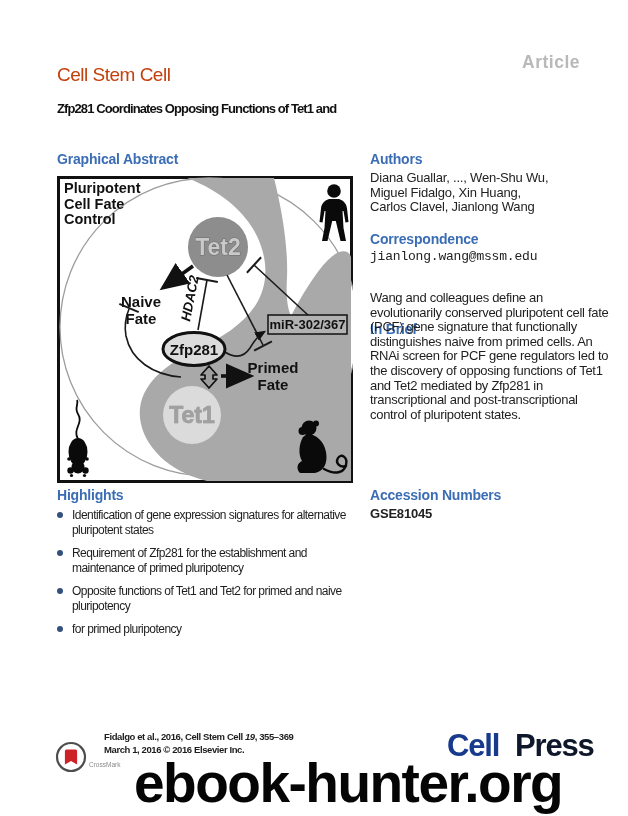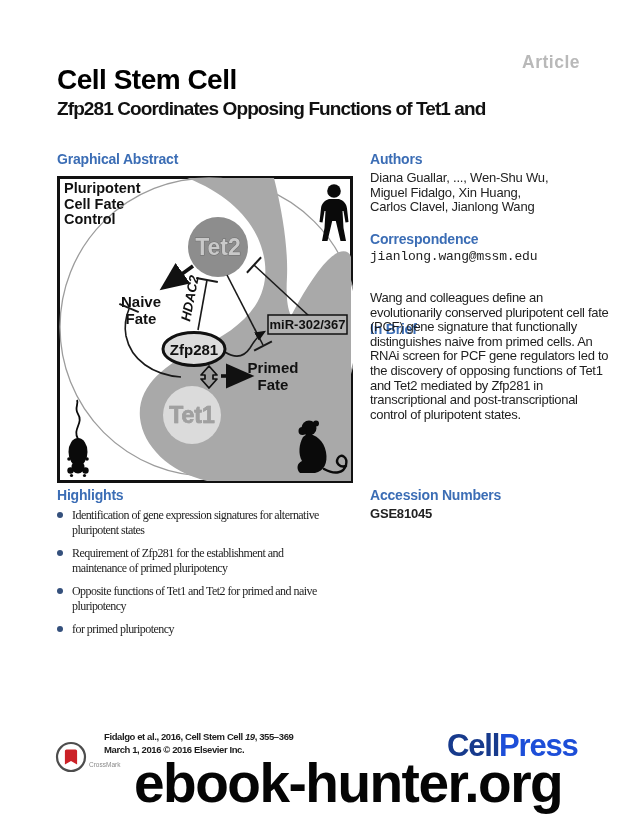--- a/index.html
+++ b/index.html
@@ -2,45 +2,45 @@
 <html><head>
 <meta charset="utf-8">
 <style>
   html,body{margin:0;padding:0;background:#e8e8e8;}
   .page{
     position:relative;width:628px;height:816px;margin:0 auto;background:#ffffff;
     font-family:"Liberation Sans","DejaVu Sans",sans-serif;color:#1b1b1b;overflow:hidden;
   }
   .abs{position:absolute;}
   .article-label{top:52px;right:48px;font-size:17.5px;font-weight:bold;color:#b9b9b9;letter-spacing:0.5px;}
-  .journal-logo{top:64px;left:57px;font-size:28px;font-weight:bold;color:#000000;letter-spacing:-0.5px;}
-  .title{left:57px;top:97px;font-size:19px;font-weight:bold;color:#111;letter-spacing:-0.9px;line-height:23.5px;}
+  .journal-logo{top:64px;left:57px;font-size:19px;font-weight:normal;color:#c2410c;letter-spacing:-0.5px;}
+  .title{left:57px;top:97px;font-size:13px;font-weight:bold;color:#111;letter-spacing:-0.9px;line-height:23.5px;}
   .sec-head{font-size:14px;font-weight:bold;color:#3b6db5;letter-spacing:-0.2px;}
   .ga-head{left:57px;top:151px;}
   .authors-head{left:370px;top:151px;}
   .corr-head{left:370px;top:231px;}
   .brief-head{left:370px;top:273px;margin-top:48px;}
   .hl-head{left:57px;top:487px;}
   .acc-head{left:370px;top:487px;}
   .authors-lines{left:370px;top:171px;font-size:13px;line-height:14.5px;letter-spacing:-0.2px;color:#222;}
   .email{left:370px;top:249px;font-size:13px;letter-spacing:-0.2px;color:#222;font-family:Liberation Mono, monospace;}
   .brief-text{left:370px;top:291px;width:242px;font-size:13px;line-height:14.6px;letter-spacing:-0.3px;color:#1e1e1e;}
   .acc-value{left:370px;top:506px;font-size:13px;font-weight:bold;letter-spacing:-0.2px;color:#222;}
-  .hl-list{left:57px;top:508px;width:310px;font-family:Liberation Serif, serif;}
+  .hl-list{left:57px;top:508px;width:310px;}
   .hl-item{position:relative;padding-left:15px;margin-bottom:8px;font-size:12px;line-height:15px;letter-spacing:-0.55px;color:#1e1e1e;}
   .hl-line{white-space:nowrap;}
   .hl-dot{position:absolute;left:0;top:4px;width:6px;height:6px;border-radius:50%;background:#34507c;}
   .diagram{left:57px;top:176px;width:296px;height:307px;}
   .footer-citation{left:104px;top:730px;font-size:9.5px;font-weight:bold;line-height:13px;letter-spacing:-0.4px;color:#1c1c1c;}
   .doi{color:#3e7bbf;text-decoration:none;}
   .crossmark{left:55px;top:741px;display:flex;align-items:center;}
   .crossmark-label{font-size:6.5px;color:#8a8a8a;margin-left:2px;margin-top:14px;}
   .cellpress{left:447px;top:728px;font-size:31px;font-weight:bold;letter-spacing:-1.2px;}
   .cp-dark{color:#173a8c;}
-  .cp-light{color:#1d4ed8;}
+  .cp-light{color:#0f172a;padding-left:16px;}
   .watermark{left:134px;top:751px;font-size:55px;font-weight:bold;color:#050505;letter-spacing:-1.5px;white-space:nowrap;z-index:30;}
 </style>
 </head>
 <body>
 
 <div class="page">
 
   <div class="abs article-label">Article</div>
 
   <div class="abs journal-logo">Cell Stem Cell</div>

